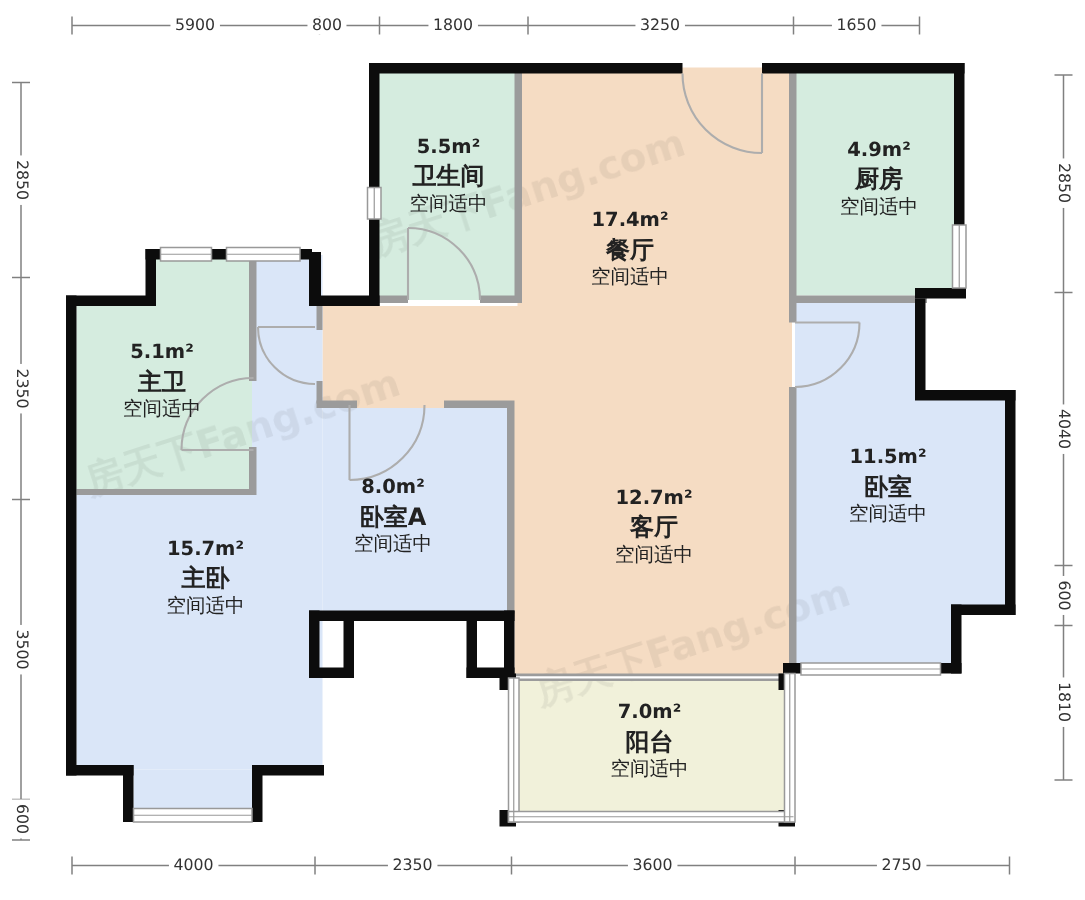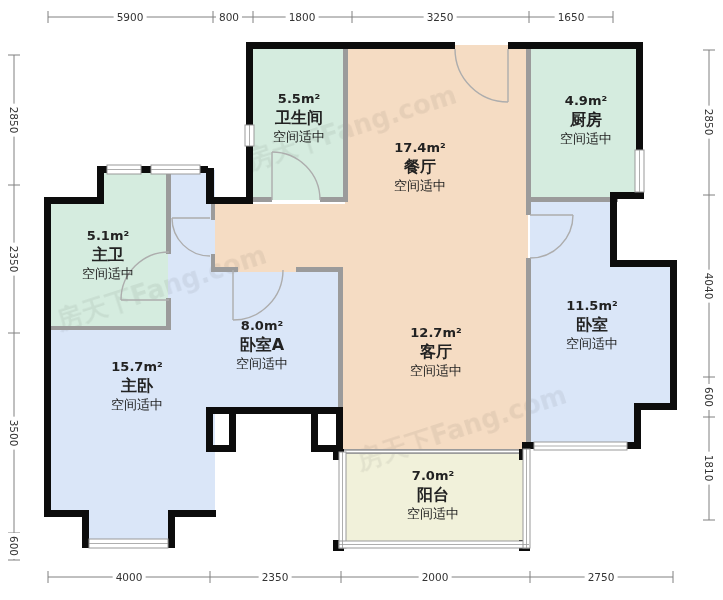--- a/index.html
+++ b/index.html
@@ -213,28 +213,28 @@
   <div class="n">卧室</div>
   <div class="s">空间适中</div>
 </div>
 <div class="rlabel" style="left:433px;top:495px">
   <div class="a">7.0m²</div>
   <div class="n">阳台</div>
   <div class="s">空间适中</div>
 </div>
 
 <div class="dim" style="left:130px;top:17px">5900</div>
-<div class="dim" style="left:229px;top:17px">800</div>
+<div class="dim" style="left:218px;top:17px">800</div>
 <div class="dim" style="left:302px;top:17px">1800</div>
 <div class="dim" style="left:440px;top:17px">3250</div>
 <div class="dim" style="left:571px;top:17px">1650</div>
 
 <div class="dim" style="left:129px;top:577px">4000</div>
 <div class="dim" style="left:275px;top:577px">2350</div>
-<div class="dim" style="left:435px;top:577px">2000</div>
+<div class="dim" style="left:435px;top:577px">3600</div>
 <div class="dim" style="left:601px;top:577px">2750</div>
 
 <div class="dim v" style="left:14px;top:120px">2850</div>
 <div class="dim v" style="left:14px;top:259px">2350</div>
 <div class="dim v" style="left:14px;top:433px">3500</div>
 <div class="dim v" style="left:14px;top:546px">600</div>
 
 <div class="dim v" style="left:709px;top:122px">2850</div>
 <div class="dim v" style="left:709px;top:286px">4040</div>
 <div class="dim v" style="left:709px;top:397px">600</div>

